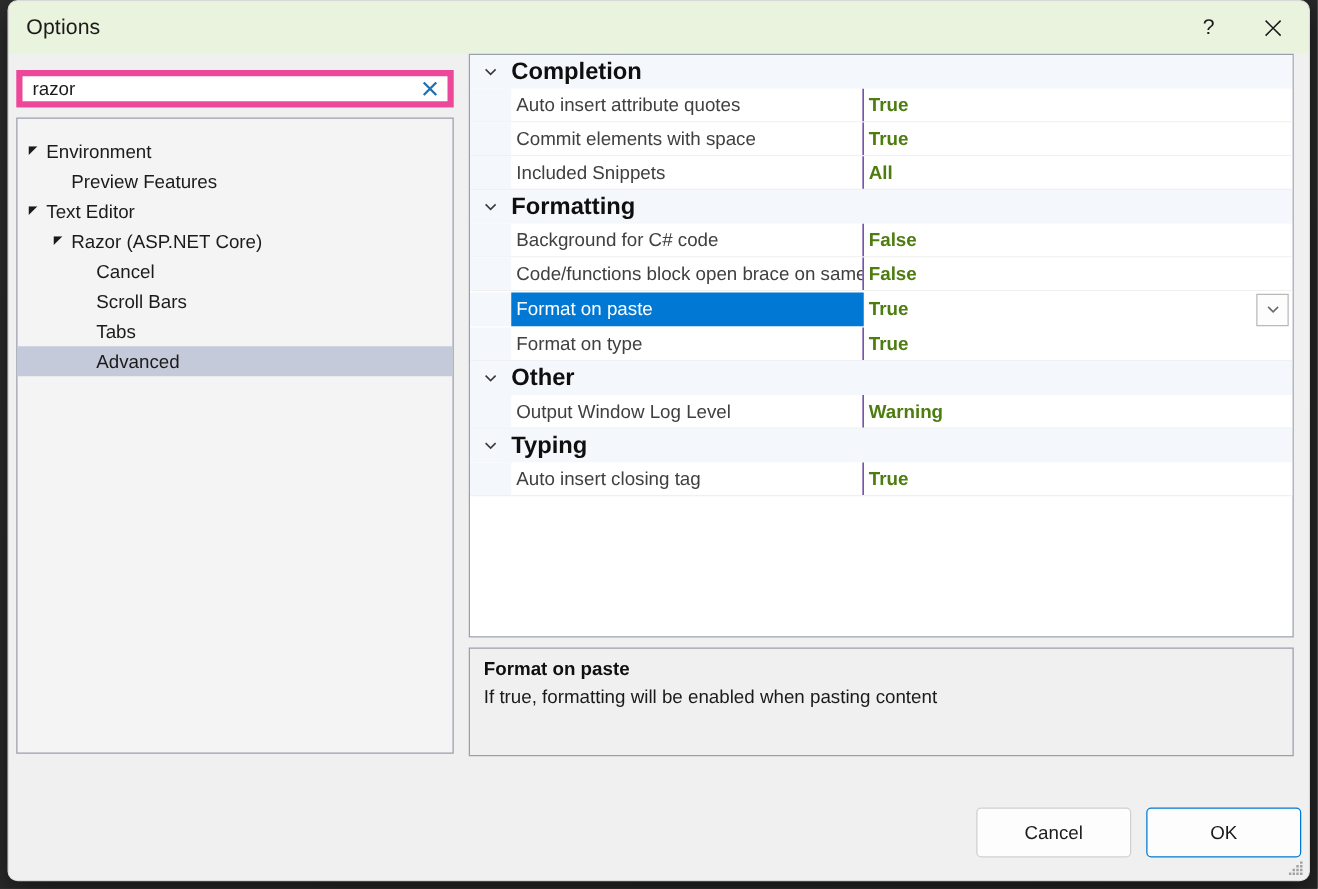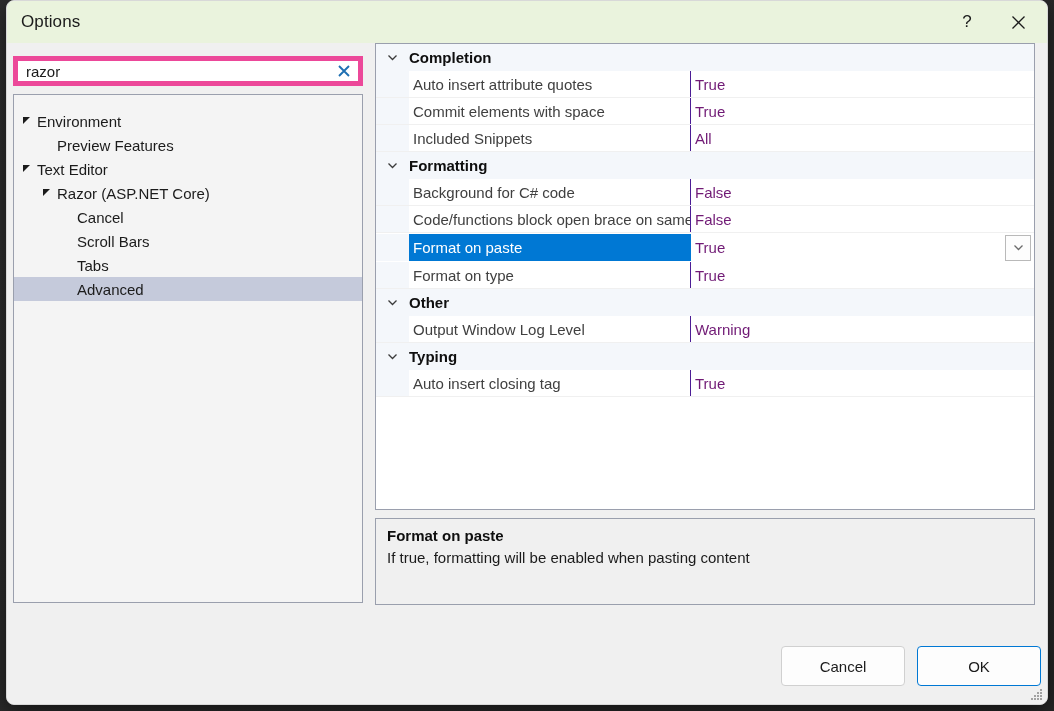--- a/index.html
+++ b/index.html
@@ -158,21 +158,21 @@
     width: 33px;
     flex: 0 0 33px;
     display: flex;
     align-items: center;
     justify-content: center;
     color: #3b3b3b;
   }
   .grid-row.category .cat-label {
     font-weight: bold;
     color: #0f0f0f;
-    font-size: 15px;
+    font-size: 19px;
   }
   .grid-row.prop {
     background: #ffffff;
     border-bottom: 1px solid #f0f0f0;
   }
   .prop-gutter {
     width: 33px;
     flex: 0 0 33px;
     height: 100%;
     background: #f4f7fb;
@@ -188,22 +188,22 @@
     overflow: hidden;
     white-space: nowrap;
     border-right: 1px solid #4c1d95;
   }
   .prop-value {
     flex: 1 1 auto;
     height: 100%;
     display: flex;
     align-items: center;
     padding-left: 4px;
-    font-weight: normal;
-    color: #701a75;
+    font-weight: bold;
+    color: #4d7c0f;
     white-space: nowrap;
     overflow: hidden;
   }
   .grid-row.prop.selected .prop-name {
     background: #0078d4;
     color: #ffffff;
     border-right: none;
   }
   .grid-row.prop.selected {
     border-bottom: 1px solid #ffffff;

